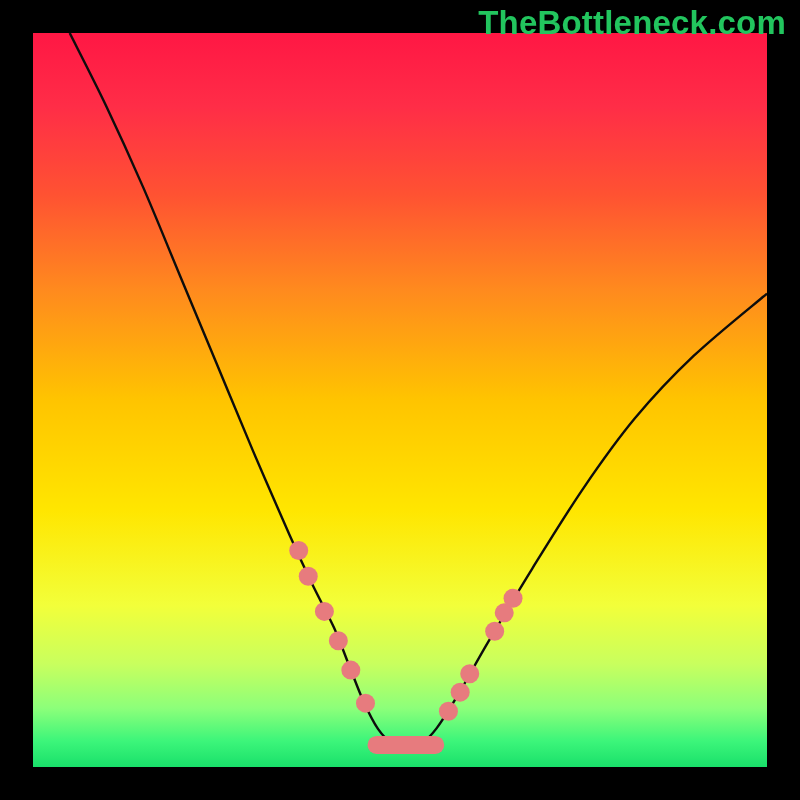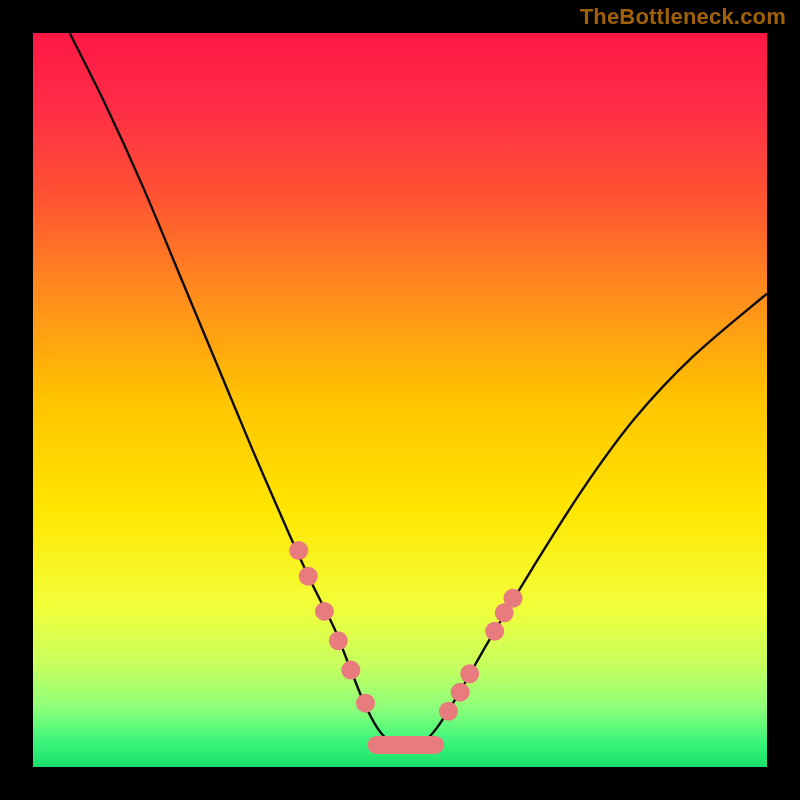--- a/index.html
+++ b/index.html
@@ -13,23 +13,23 @@
   .stage {
     position: relative;
     width: 800px;
     height: 800px;
   }
   .watermark {
     position: absolute;
     top: 4px;
     right: 14px;
     font-family: Arial, Helvetica, sans-serif;
-    font-size: 22px;
+    font-size: 33px;
     font-weight: 600;
-    color: #a16207;
+    color: #22c55e;
     letter-spacing: 0.2px;
     user-select: none;
   }
   svg {
     display: block;
   }
 </style>
 </head>
 <body>
 

